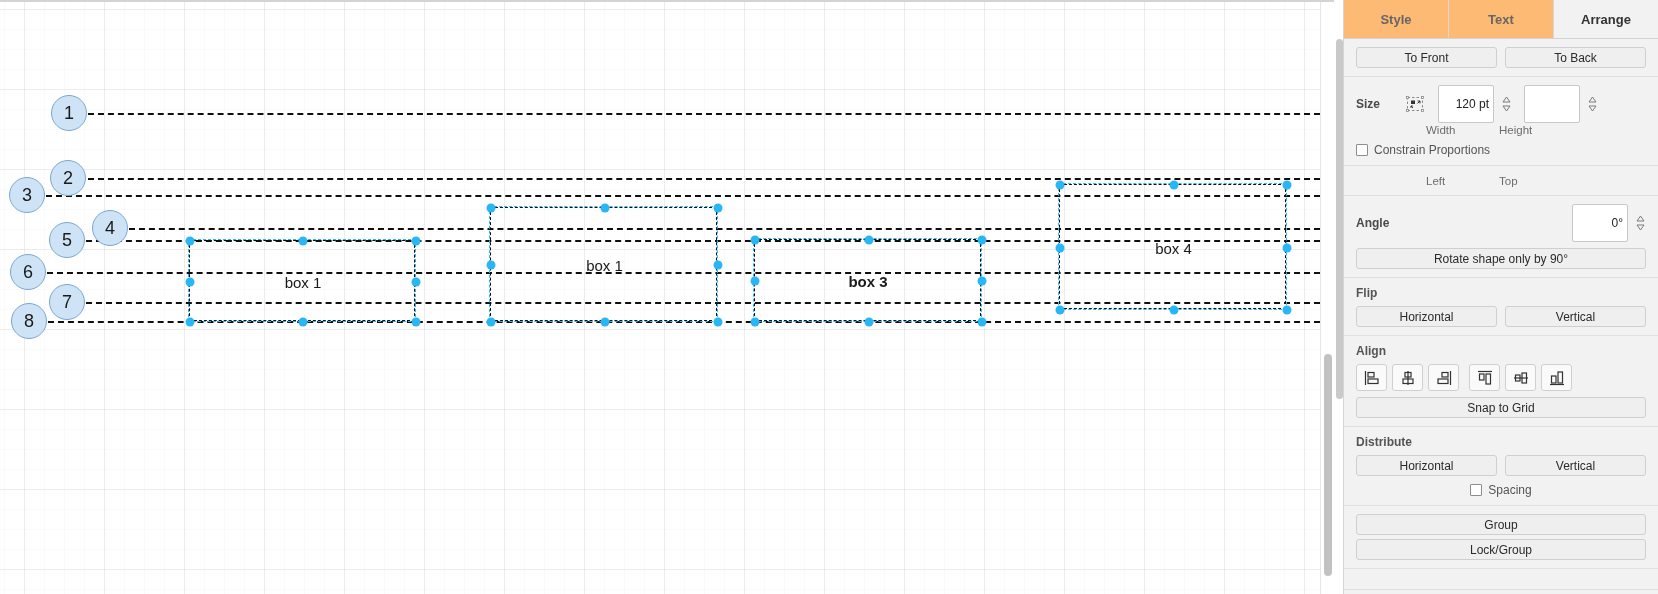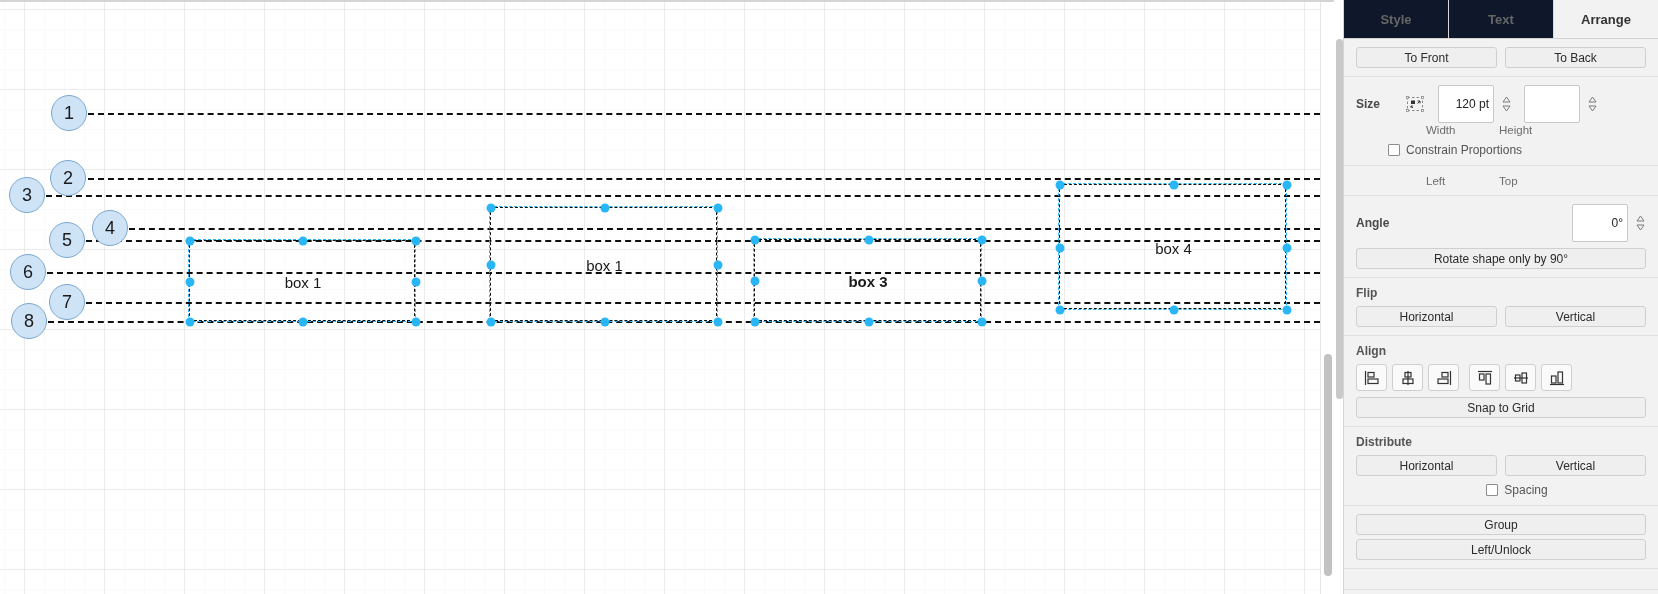--- a/index.html
+++ b/index.html
@@ -107,21 +107,21 @@
   #tabs {
     display: flex; height: 39px;
     background: #e4e4e4;
     border-bottom: 1px solid #d2d2d2;
   }
   .tab {
     flex: 1;
     display: flex; align-items: center; justify-content: center;
     font-size: 13px; font-weight: bold;
     color: #666;
-    background: #0f172a;
+    background: #fdba74;
     border-right: 1px solid #d8d8d8;
     cursor: default;
   }
   .tab.active {
     background: #f2f2f2;
     color: #333;
     border-right: none;
   }
   .section {
     padding: 8px 12px;
@@ -171,21 +171,20 @@
     width: 11px; height: 20px;
     display: flex; flex-direction: column;
     justify-content: space-between;
     align-items: center;
     margin-left: 1px;
   }
   .spin svg { display: block; }
   .chk-row {
     display: flex; align-items: center; gap: 6px;
     margin-top: 7px;
-    margin-left: 32px;
   }
   .chk-row.center { justify-content: center; }
   .chk {
     width: 12px; height: 12px;
     border: 1px solid #8d8d8d;
     background: #fff;
     border-radius: 1px;
     flex: 0 0 auto;
   }
   .chk-label { font-size: 12px; color: #555; }
@@ -455,18 +454,18 @@
         <div class="btn">Vertical</div>
       </div>
       <div class="chk-row center">
         <span class="chk"></span>
         <span class="chk-label">Spacing</span>
       </div>
     </div>
 
     <div class="section">
       <div class="btn btn-wide">Group</div>
-      <div class="btn btn-wide mt4">Left/Unlock</div>
+      <div class="btn btn-wide mt4">Lock/Group</div>
     </div>
 
     <div class="bottom-sep"></div>
   </div>
 </div>
 
 </body></html>

